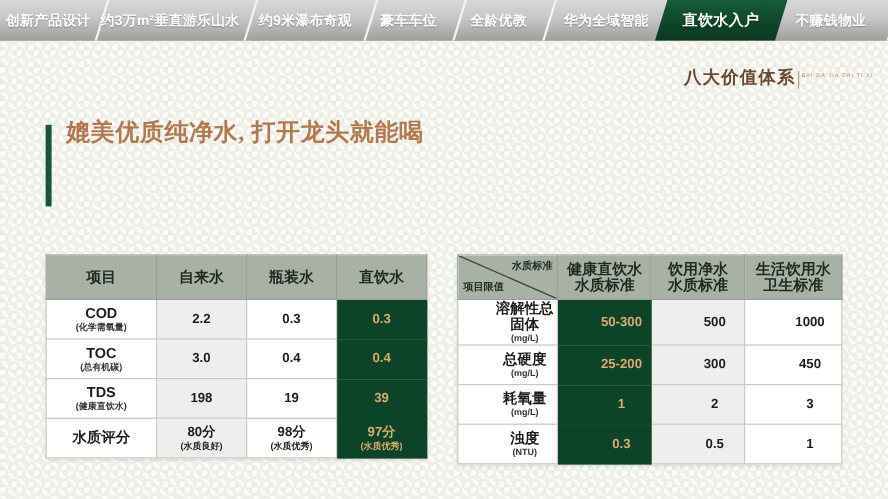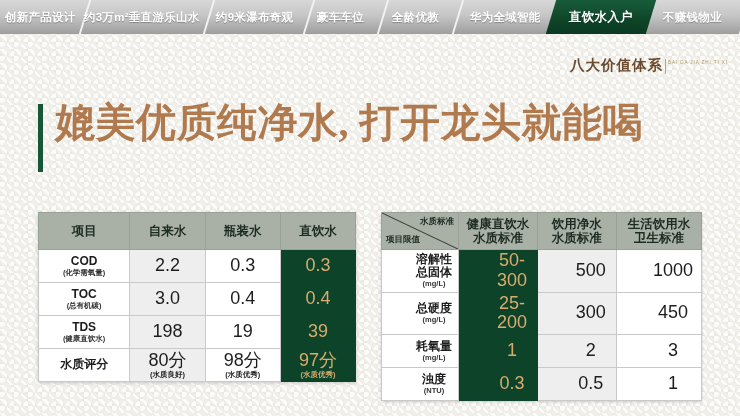--- a/index.html
+++ b/index.html
@@ -79,21 +79,21 @@
   }
   .headline-bar{
     width:5px;height:68px;background:#16573a;margin-top:4px;flex:0 0 auto;
   }
   .headline{
     font-family:"Liberation Serif","DejaVu Serif",serif;
     color:#b07a4e;font-weight:bold;line-height:1.16;
     letter-spacing:.5px;
   }
   .headline .l1{font-size:30px;display:block;}
-  .headline .l2{font-size:40px;display:block;}
+  .headline .l2{font-size:20px;display:block;}
 
   
   .tbl{
     position:absolute;border-collapse:collapse;
     background:#ffffff;
     box-shadow:0 1px 3px rgba(0,0,0,.18);
   }
   .tbl td,.tbl th{
     border:1px solid #c9c9c9;
     text-align:center;vertical-align:middle;
@@ -103,21 +103,21 @@
     background:#a9b1a7;color:#1d2b21;font-weight:bold;font-size:12.5px;
     height:34px;border:1px solid #9aa298;
   }
   .tbl .rowlab{
     background:#ffffff;font-weight:bold;
   }
   .tbl .rowlab .big{font-size:12px;font-weight:bold;display:block;line-height:1.1;}
   .tbl .rowlab .sub{font-size:7.5px;font-weight:bold;display:block;color:#333;line-height:1.2;}
   .tbl td.alt{background:#eeeeee;}
   .tbl td.plain{background:#ffffff;}
-  .val{font-weight:normal;font-size:18px;display:block;line-height:1.1;}
+  .val{font-weight:bold;font-size:11px;display:block;line-height:1.1;}
   .valsub{font-size:7.5px;font-weight:bold;display:block;line-height:1.2;}
   td.green{
     background:#0d4429;color:#d9ab6e;border:1px solid #0d4429;
   }
   td.green .val,td.green .valsub{color:#d9ab6e;}
 
   
   #table-left{left:38px;top:212px;width:318px;}
   #table-left td{height:30px;}
   #table-left .c0{width:92px;}

